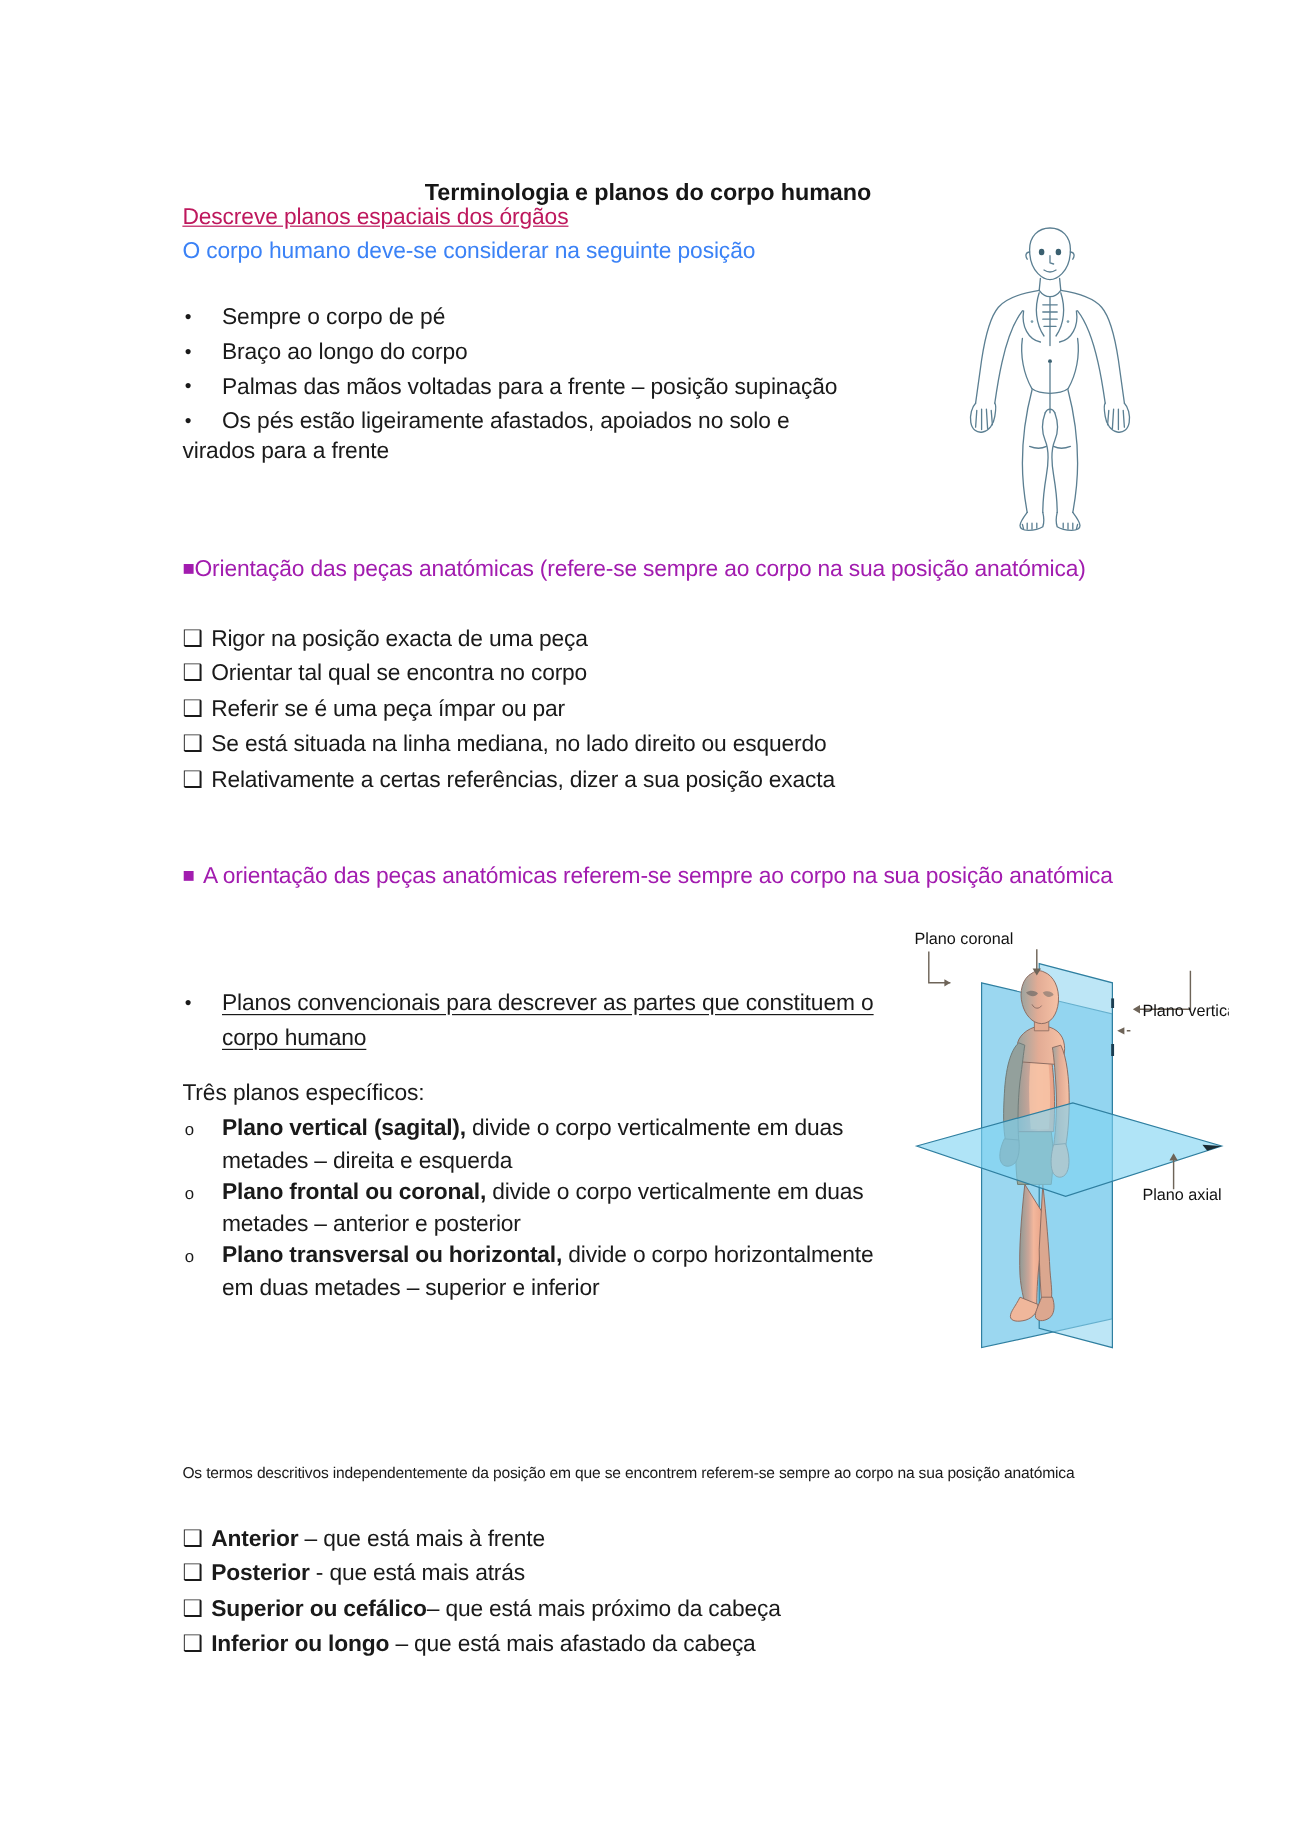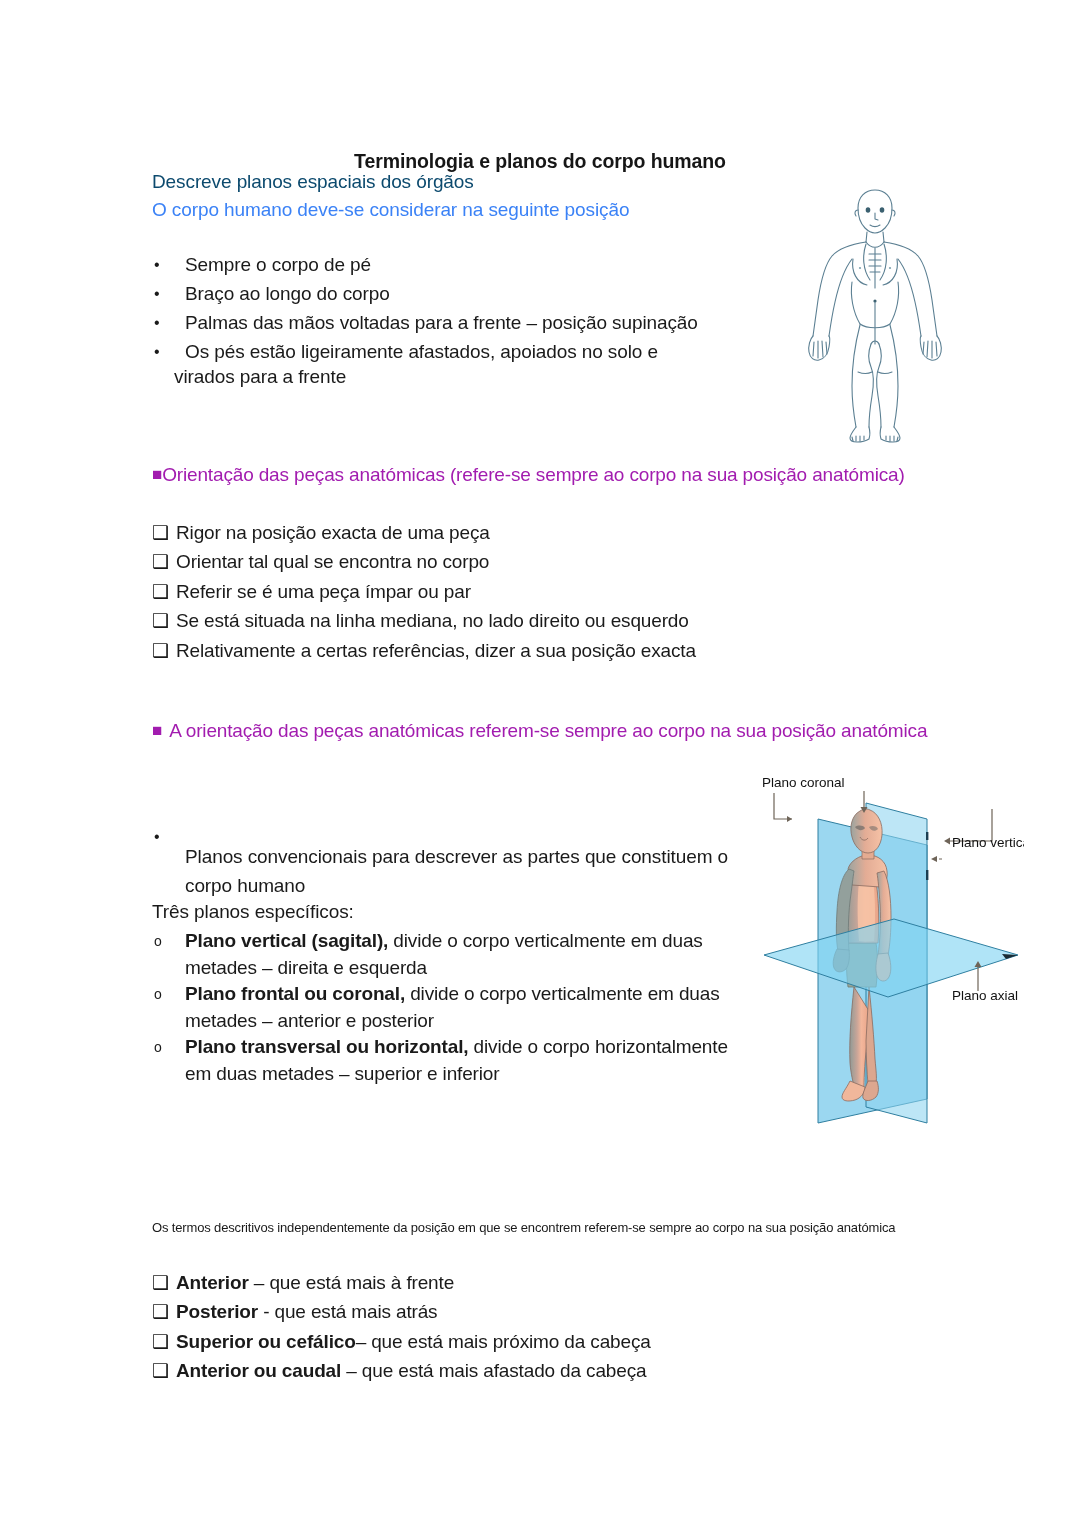--- a/index.html
+++ b/index.html
@@ -33,22 +33,23 @@
     letter-spacing: -0.1px;
     color: #161616;
     margin-top: 24px;
   }
 
   .green-line {
     position: absolute;
     left: 152px;
     top: 171px;
     font-size: 19px;
-    color: #0c4a6e;
-    letter-spacing: -0.1px;
+    color: #be185d;
+    letter-spacing: -0.1px;
+    text-decoration: underline;
   }
   .intro-line {
     position: absolute;
     left: 152px;
     top: 199px;
     font-size: 19px;
     color: #3b82f6;
     letter-spacing: -0.1px;
   }
 
@@ -77,21 +78,20 @@
     font-size: 16px;
     line-height: 29px;
   }
   .round-wrap {
     position: absolute;
     left: 152px;
     top: 362px;
     font-size: 19px;
     line-height: 29px;
     letter-spacing: -0.1px;
-    margin-left: 22px;
   }
 
   
   .sq-head {
     position: absolute;
     font-size: 19px;
     letter-spacing: -0.15px;
     color: #a21caf;
     white-space: nowrap;
   }
@@ -143,22 +143,22 @@
   .under-item .rb {
     position: absolute;
     left: 2px;
     top: 0;
     font-size: 16px;
     line-height: 29px;
   }
   .under-item .utext {
     display: block;
     margin-left: 33px;
+    text-decoration: underline;
     text-underline-offset: 3px;
-    margin-top: 20px;
   }
 
   .tres-line {
     position: absolute;
     left: 152px;
     top: 901px;
     font-size: 19px;
     letter-spacing: -0.1px;
   }
 
@@ -271,21 +271,21 @@
       <span class="ob">o</span><b>Plano transversal ou horizontal,</b><span> divide o corpo horizontalmente em duas metades – superior e inferior</span>
     </li>
   </ul>
 
   <div class="closing-para">Os termos descritivos independentemente da posição em que se encontrem referem-se sempre ao corpo na sua posição anatómica</div>
 
   <ul class="box-list" id="box-list-2">
     <li><span class="bx">❑</span><b>Anterior</b><span> – que está mais à frente</span></li>
     <li><span class="bx">❑</span><b>Posterior</b><span> - que está mais atrás</span></li>
     <li><span class="bx">❑</span><b>Superior ou cefálico</b><span>– que está mais próximo da cabeça</span></li>
-    <li><span class="bx">❑</span><b>Anterior ou caudal</b><span> – que está mais afastado da cabeça</span></li>
+    <li><span class="bx">❑</span><b>Inferior ou longo</b><span> – que está mais afastado da cabeça</span></li>
   </ul>
 
   <div class="fig-body">
     <svg viewBox="0 0 160 262" xmlns="http://www.w3.org/2000/svg" aria-hidden="true">
       <g fill="none" stroke="#5b7f92" stroke-width="1.1" stroke-linecap="round" stroke-linejoin="round">
 
         <path d="M80 6 C70 6 63 13 63 24 C63 33 66 40 70 44 C73 47 76 49 80 49 C84 49 87 47 90 44 C94 40 97 33 97 24 C97 13 90 6 80 6 Z"></path>
 
         <path d="M63 26 C60 26 59 29 61 32"></path>
         <path d="M97 26 C100 26 101 29 99 32"></path>

